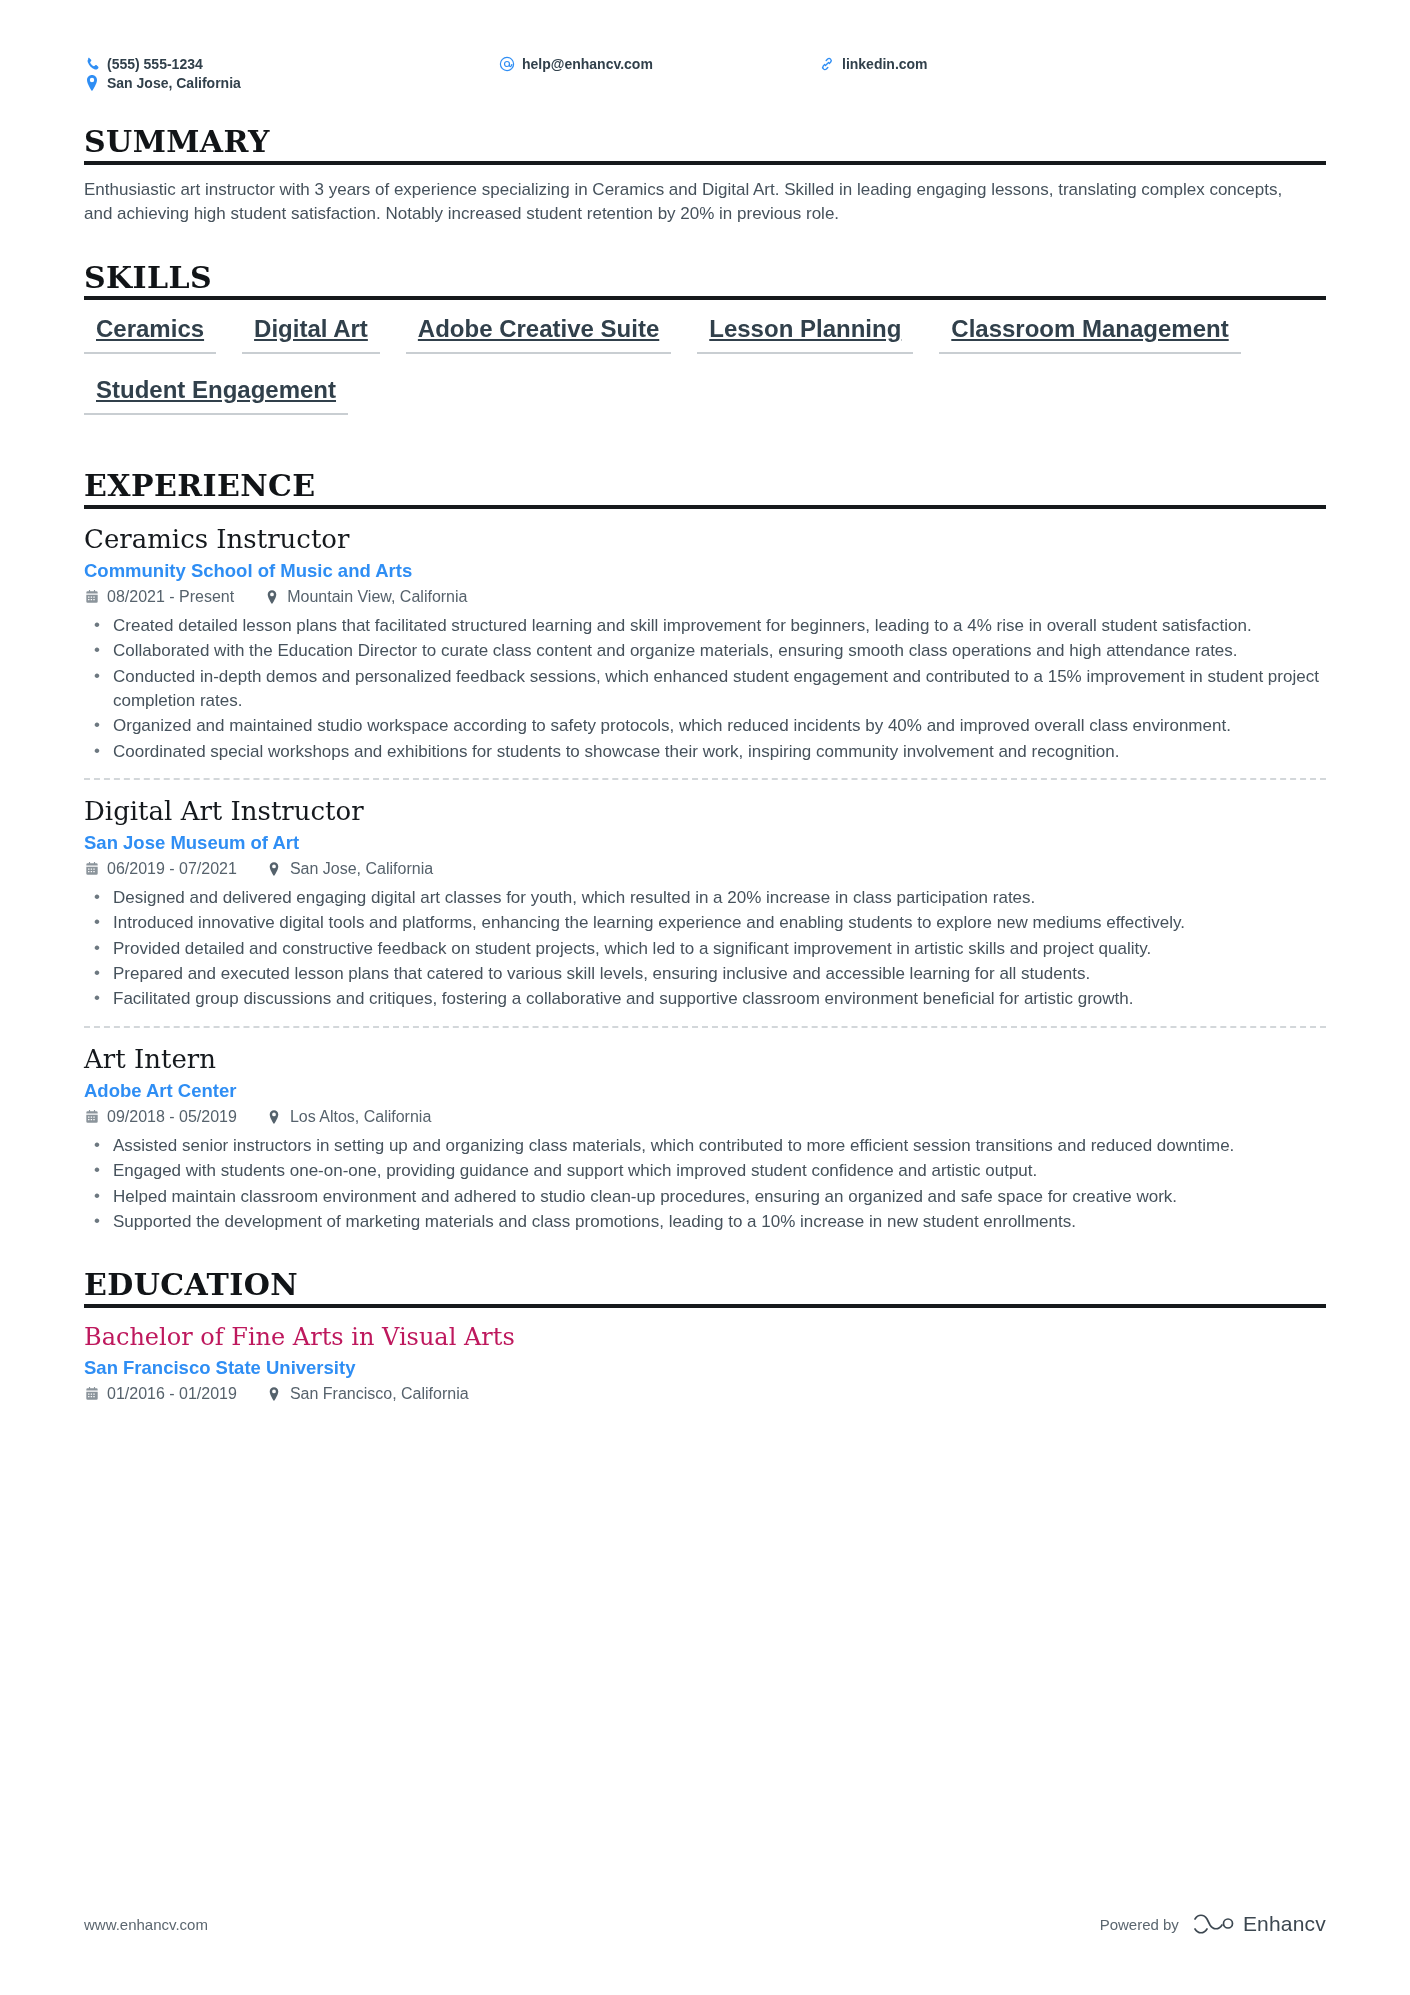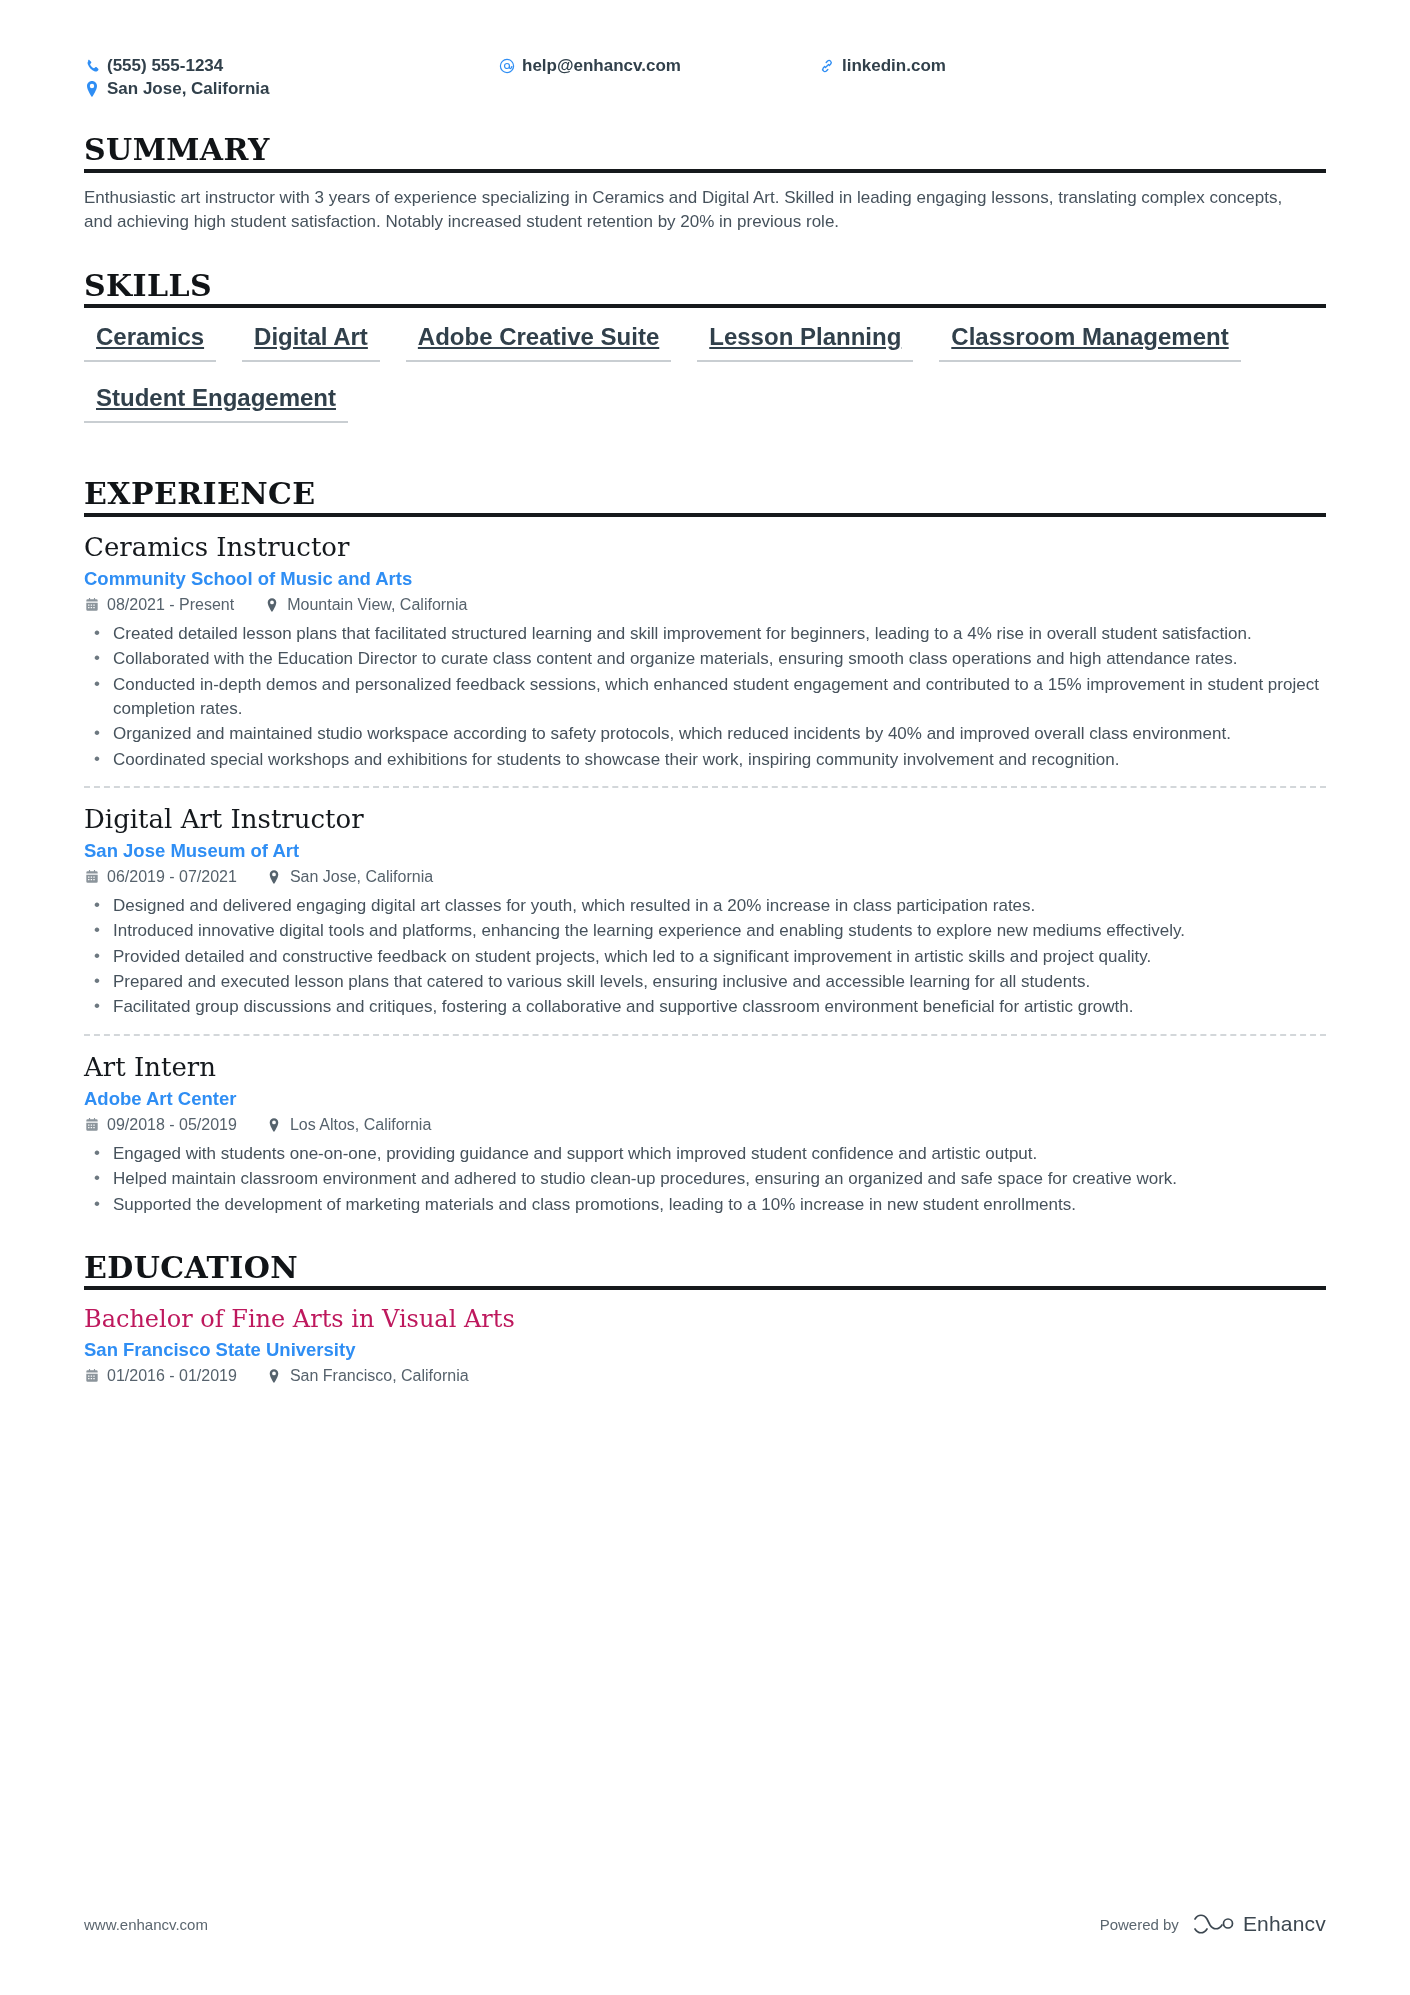--- a/index.html
+++ b/index.html
@@ -48,21 +48,21 @@
   }
   .contact-row {
     display: flex;
     align-items: flex-start;
     margin-bottom: 3px;
   }
   .contact-item {
     display: flex;
     align-items: center;
     gap: 7px;
-    font-size: 17px;
+    font-size: 14px;
     font-weight: bold;
     color: #31404b;
     white-space: nowrap;
   }
   .contact-item.w1 { width: 415px; }
   .contact-item.w2 { width: 320px; }
 
   .ci-icon {
     display: inline-flex;
     width: 16px;
@@ -372,20 +372,21 @@
         <span class="m-item">
           <span class="m-icon pin">
             <svg width="12" height="14" viewBox="0 0 14 16" fill="currentColor">
                 <path d="M7 0C4.2 0 2 2.2 2 5c0 3.6 4.3 10.3 4.5 10.6.2.3.7.3.9 0C7.7 15.3 12 8.6 12 5c0-2.8-2.2-5-5-5zm0 7.2A2.2 2.2 0 117 2.8a2.2 2.2 0 010 4.4z"></path>
               </svg>
           </span>
           <span>Los Altos, California</span>
         </span>
       </div>
       <ul class="bullets">
+        <li>Assisted senior instructors in setting up and organizing class materials, which contributed to more efficient session transitions and reduced downtime.</li>
         <li>Engaged with students one-on-one, providing guidance and support which improved student confidence and artistic output.</li>
         <li>Helped maintain classroom environment and adhered to studio clean-up procedures, ensuring an organized and safe space for creative work.</li>
         <li>Supported the development of marketing materials and class promotions, leading to a 10% increase in new student enrollments.</li>
       </ul>
     </div>
   </section>
 
   <section class="section">
     <h2 class="section-head">EDUCATION</h2>
     <div class="entry">

